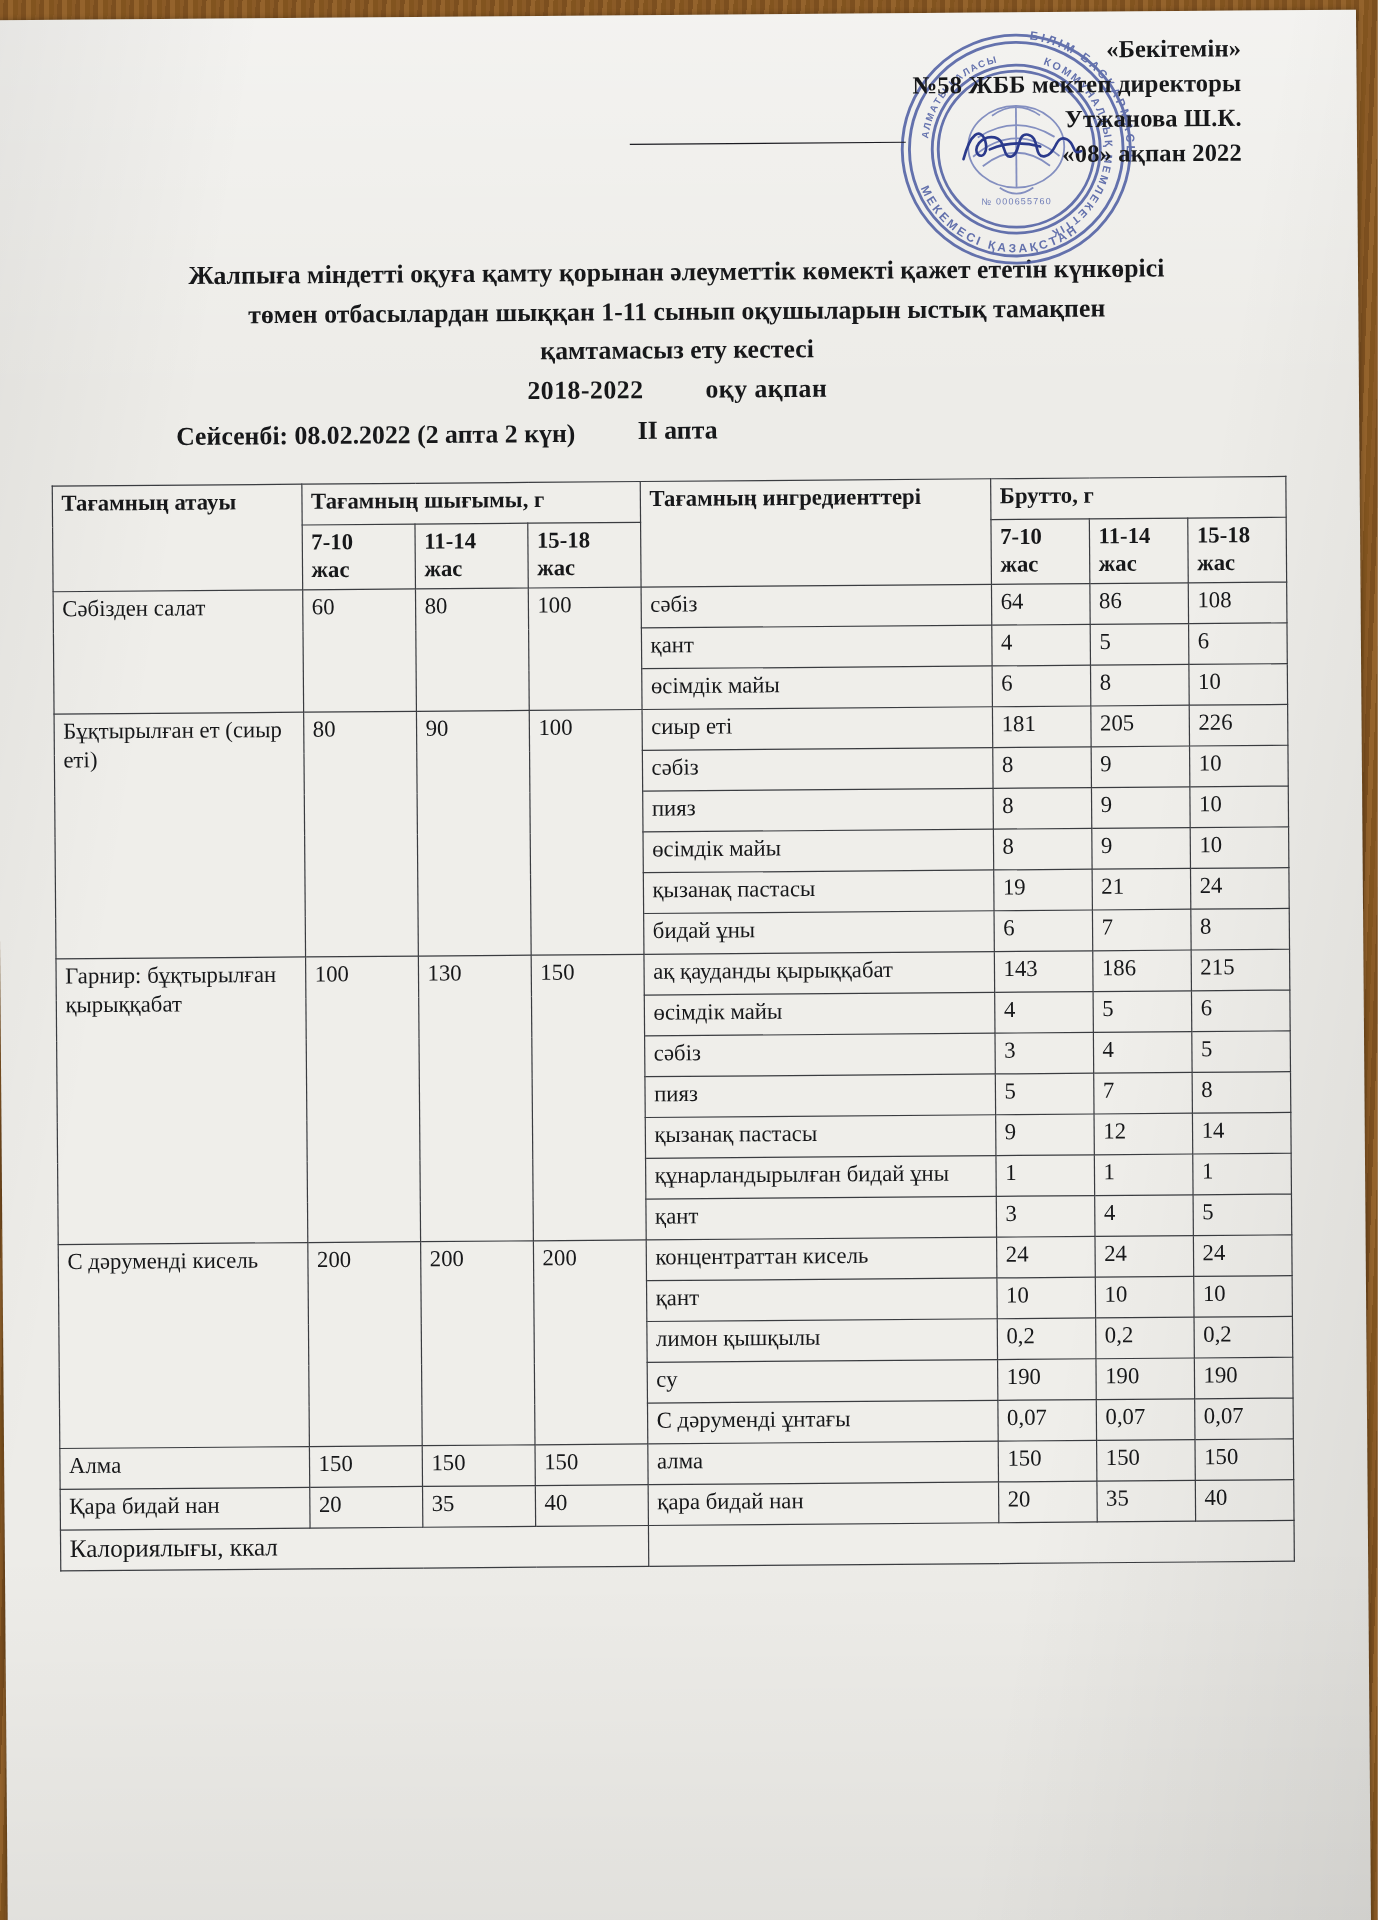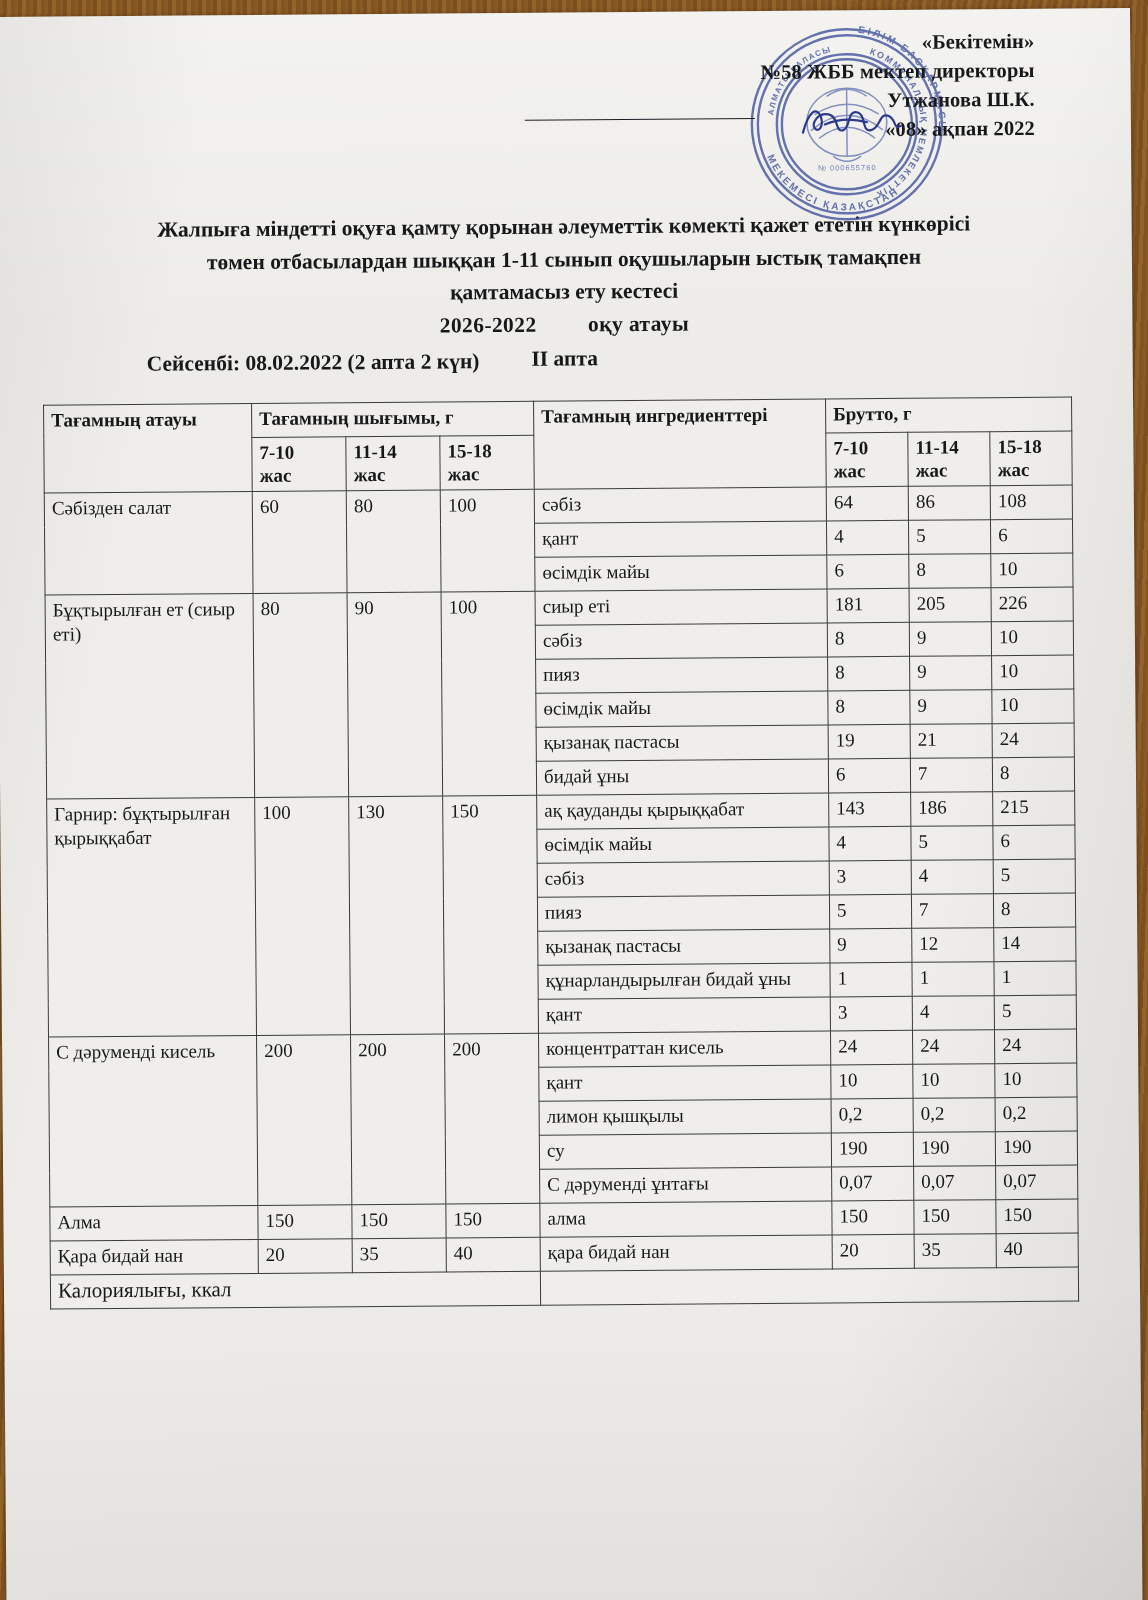--- a/index.html
+++ b/index.html
@@ -233,23 +233,23 @@
         <path d="M8 34 C14 12, 22 8, 26 18 C29 28, 24 34, 20 30 C16 26, 22 14, 34 16 C44 18, 40 34, 48 32 C56 30, 52 12, 62 14 C72 16, 66 34, 76 32 C86 30, 84 14, 94 18 C102 22, 98 32, 106 28"></path>
         <path d="M30 26 C44 20, 58 20, 72 24"></path>
       </g>
     </svg>
 
     <div class="title-block">
       <div class="ttl-line">Жалпыға міндетті оқуға қамту қорынан әлеуметтік көмекті қажет ететін күнкөрісі</div>
       <div class="ttl-line">төмен отбасылардан шыққан 1-11 сынып оқушыларын ыстық тамақпен</div>
       <div class="ttl-line">қамтамасыз ету кестесі</div>
       <div class="year-line">
-        <span>2026-2022</span>
+        <span>2018-2022</span>
         <span class="year-gap"></span>
-        <span>оқу атауы</span>
+        <span>оқу ақпан</span>
       </div>
       <div class="week-line">II апта</div>
     </div>
 
     <div class="weekday">Сейсенбі: 08.02.2022 (2 апта 2 күн)</div>
 
     <table class="menu">
       <colgroup>
         <col class="c-name">
           <col class="c-y1">

